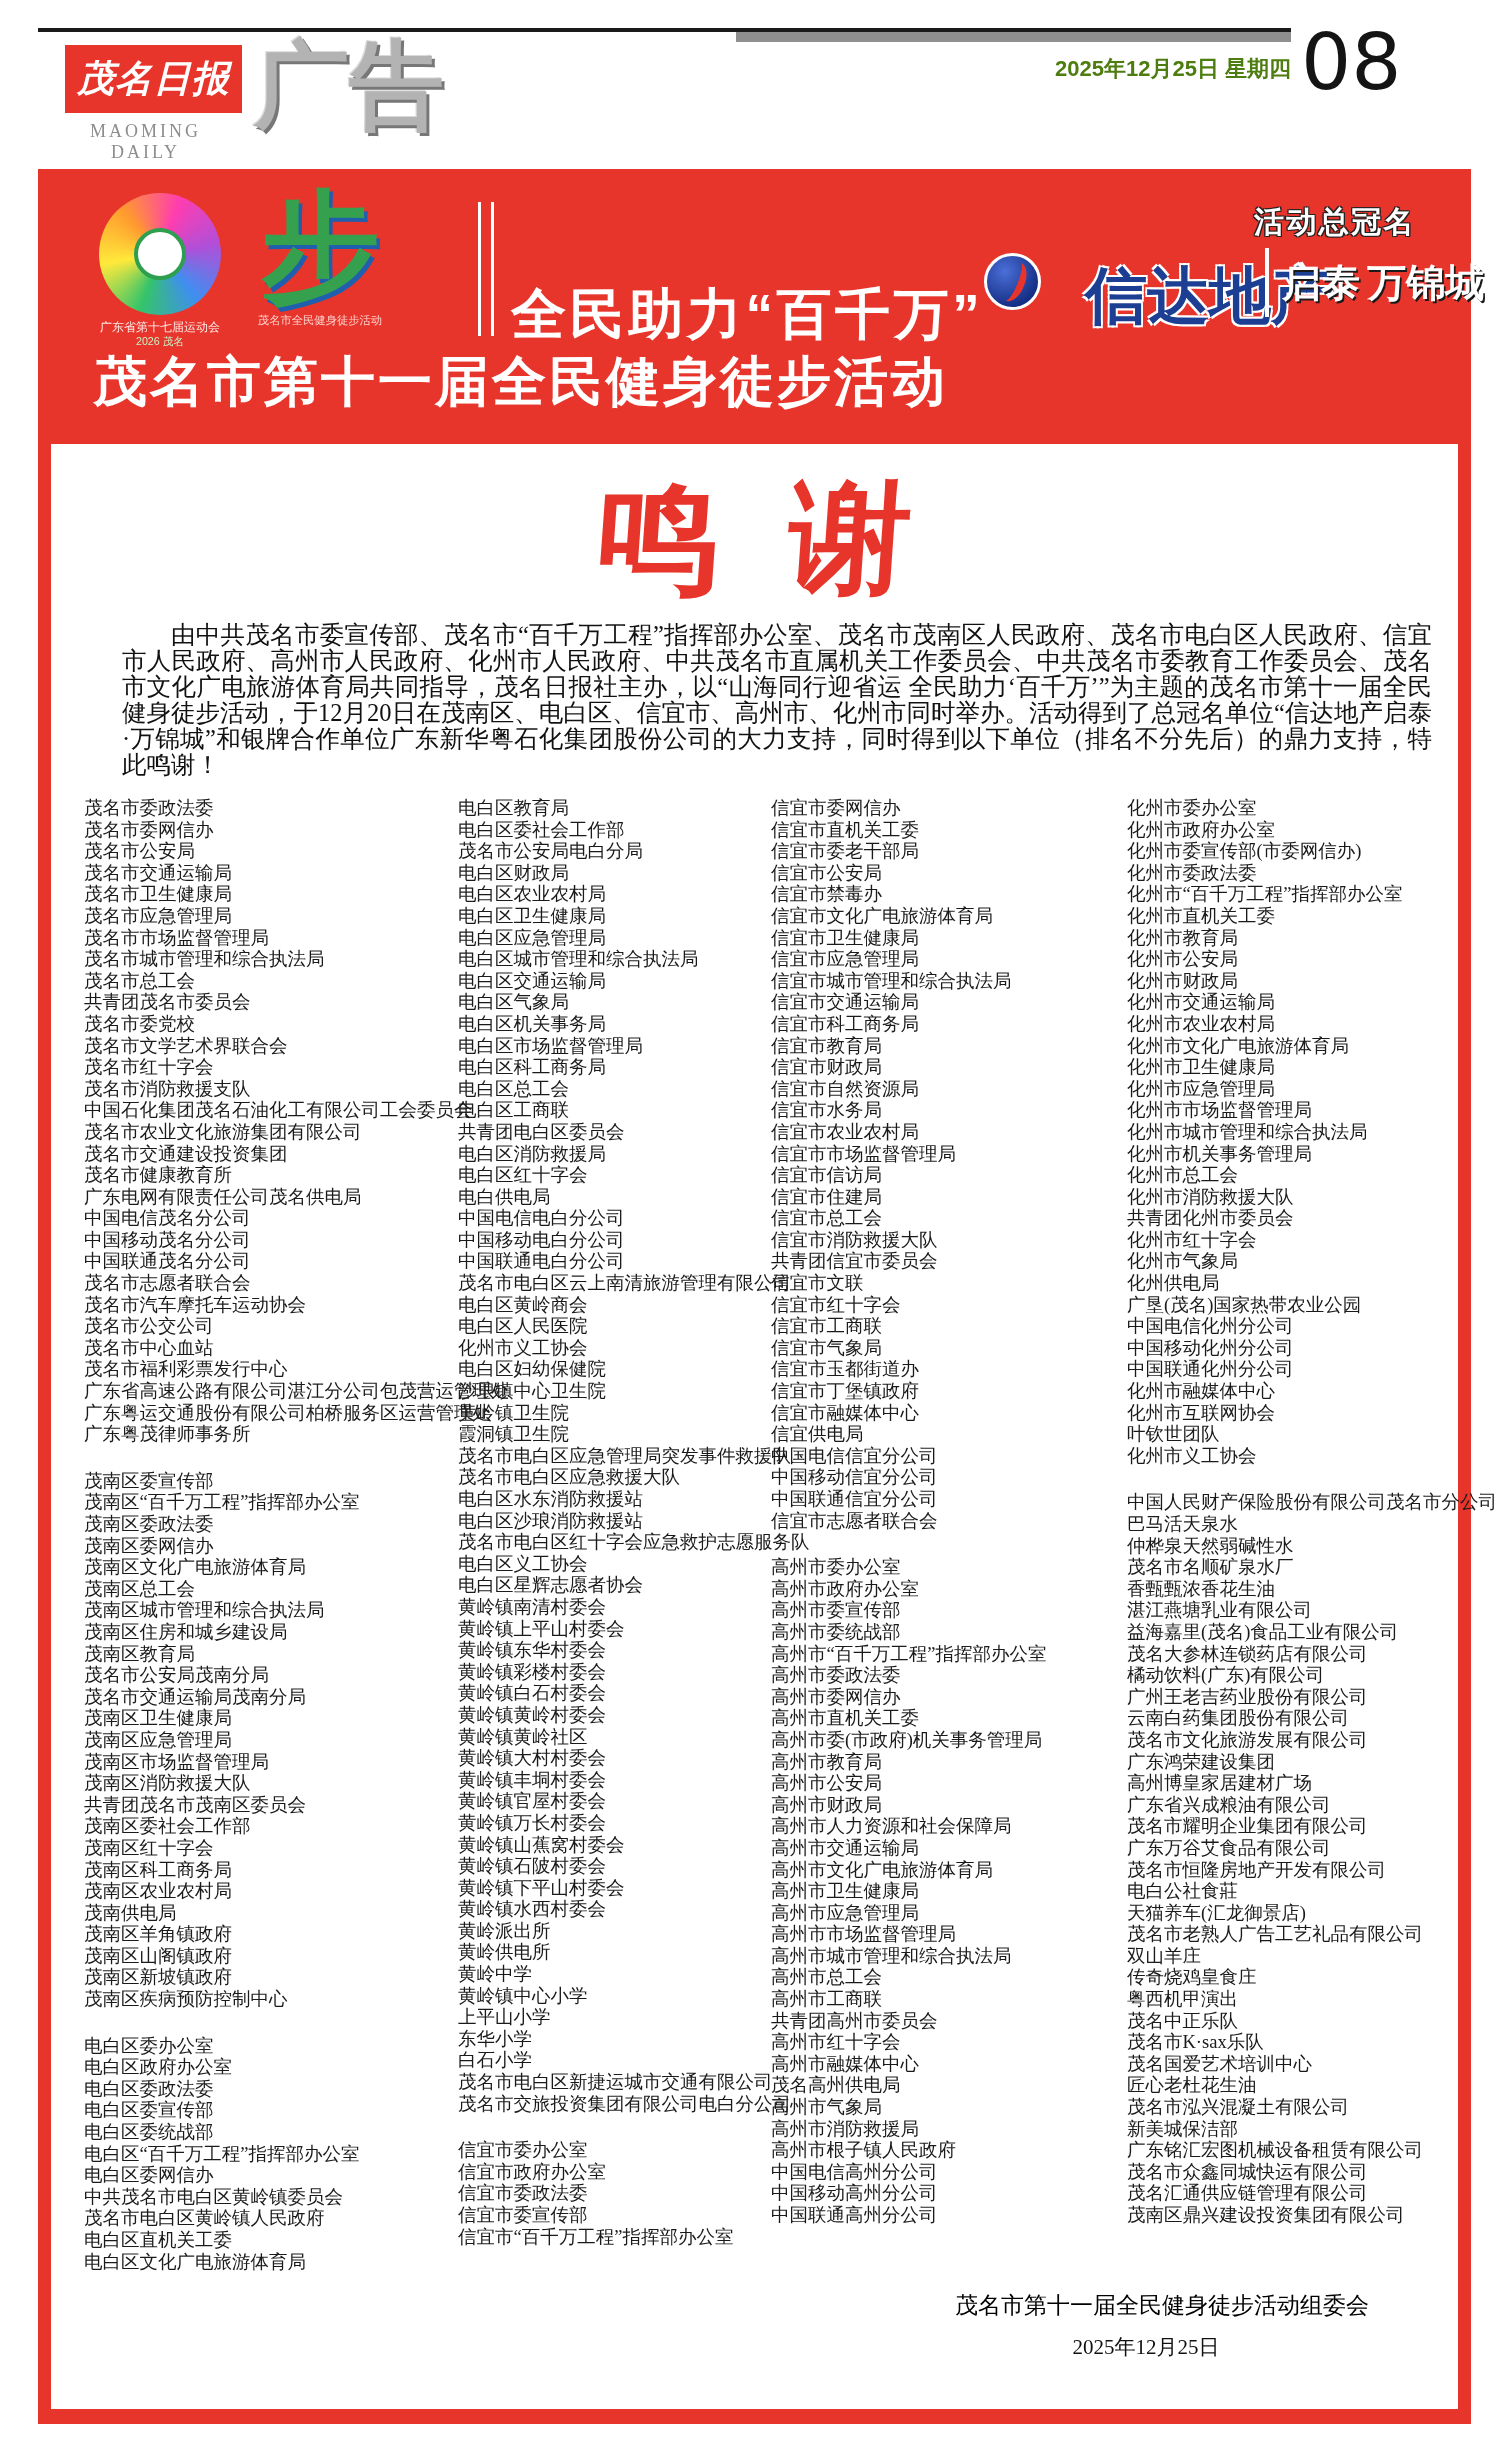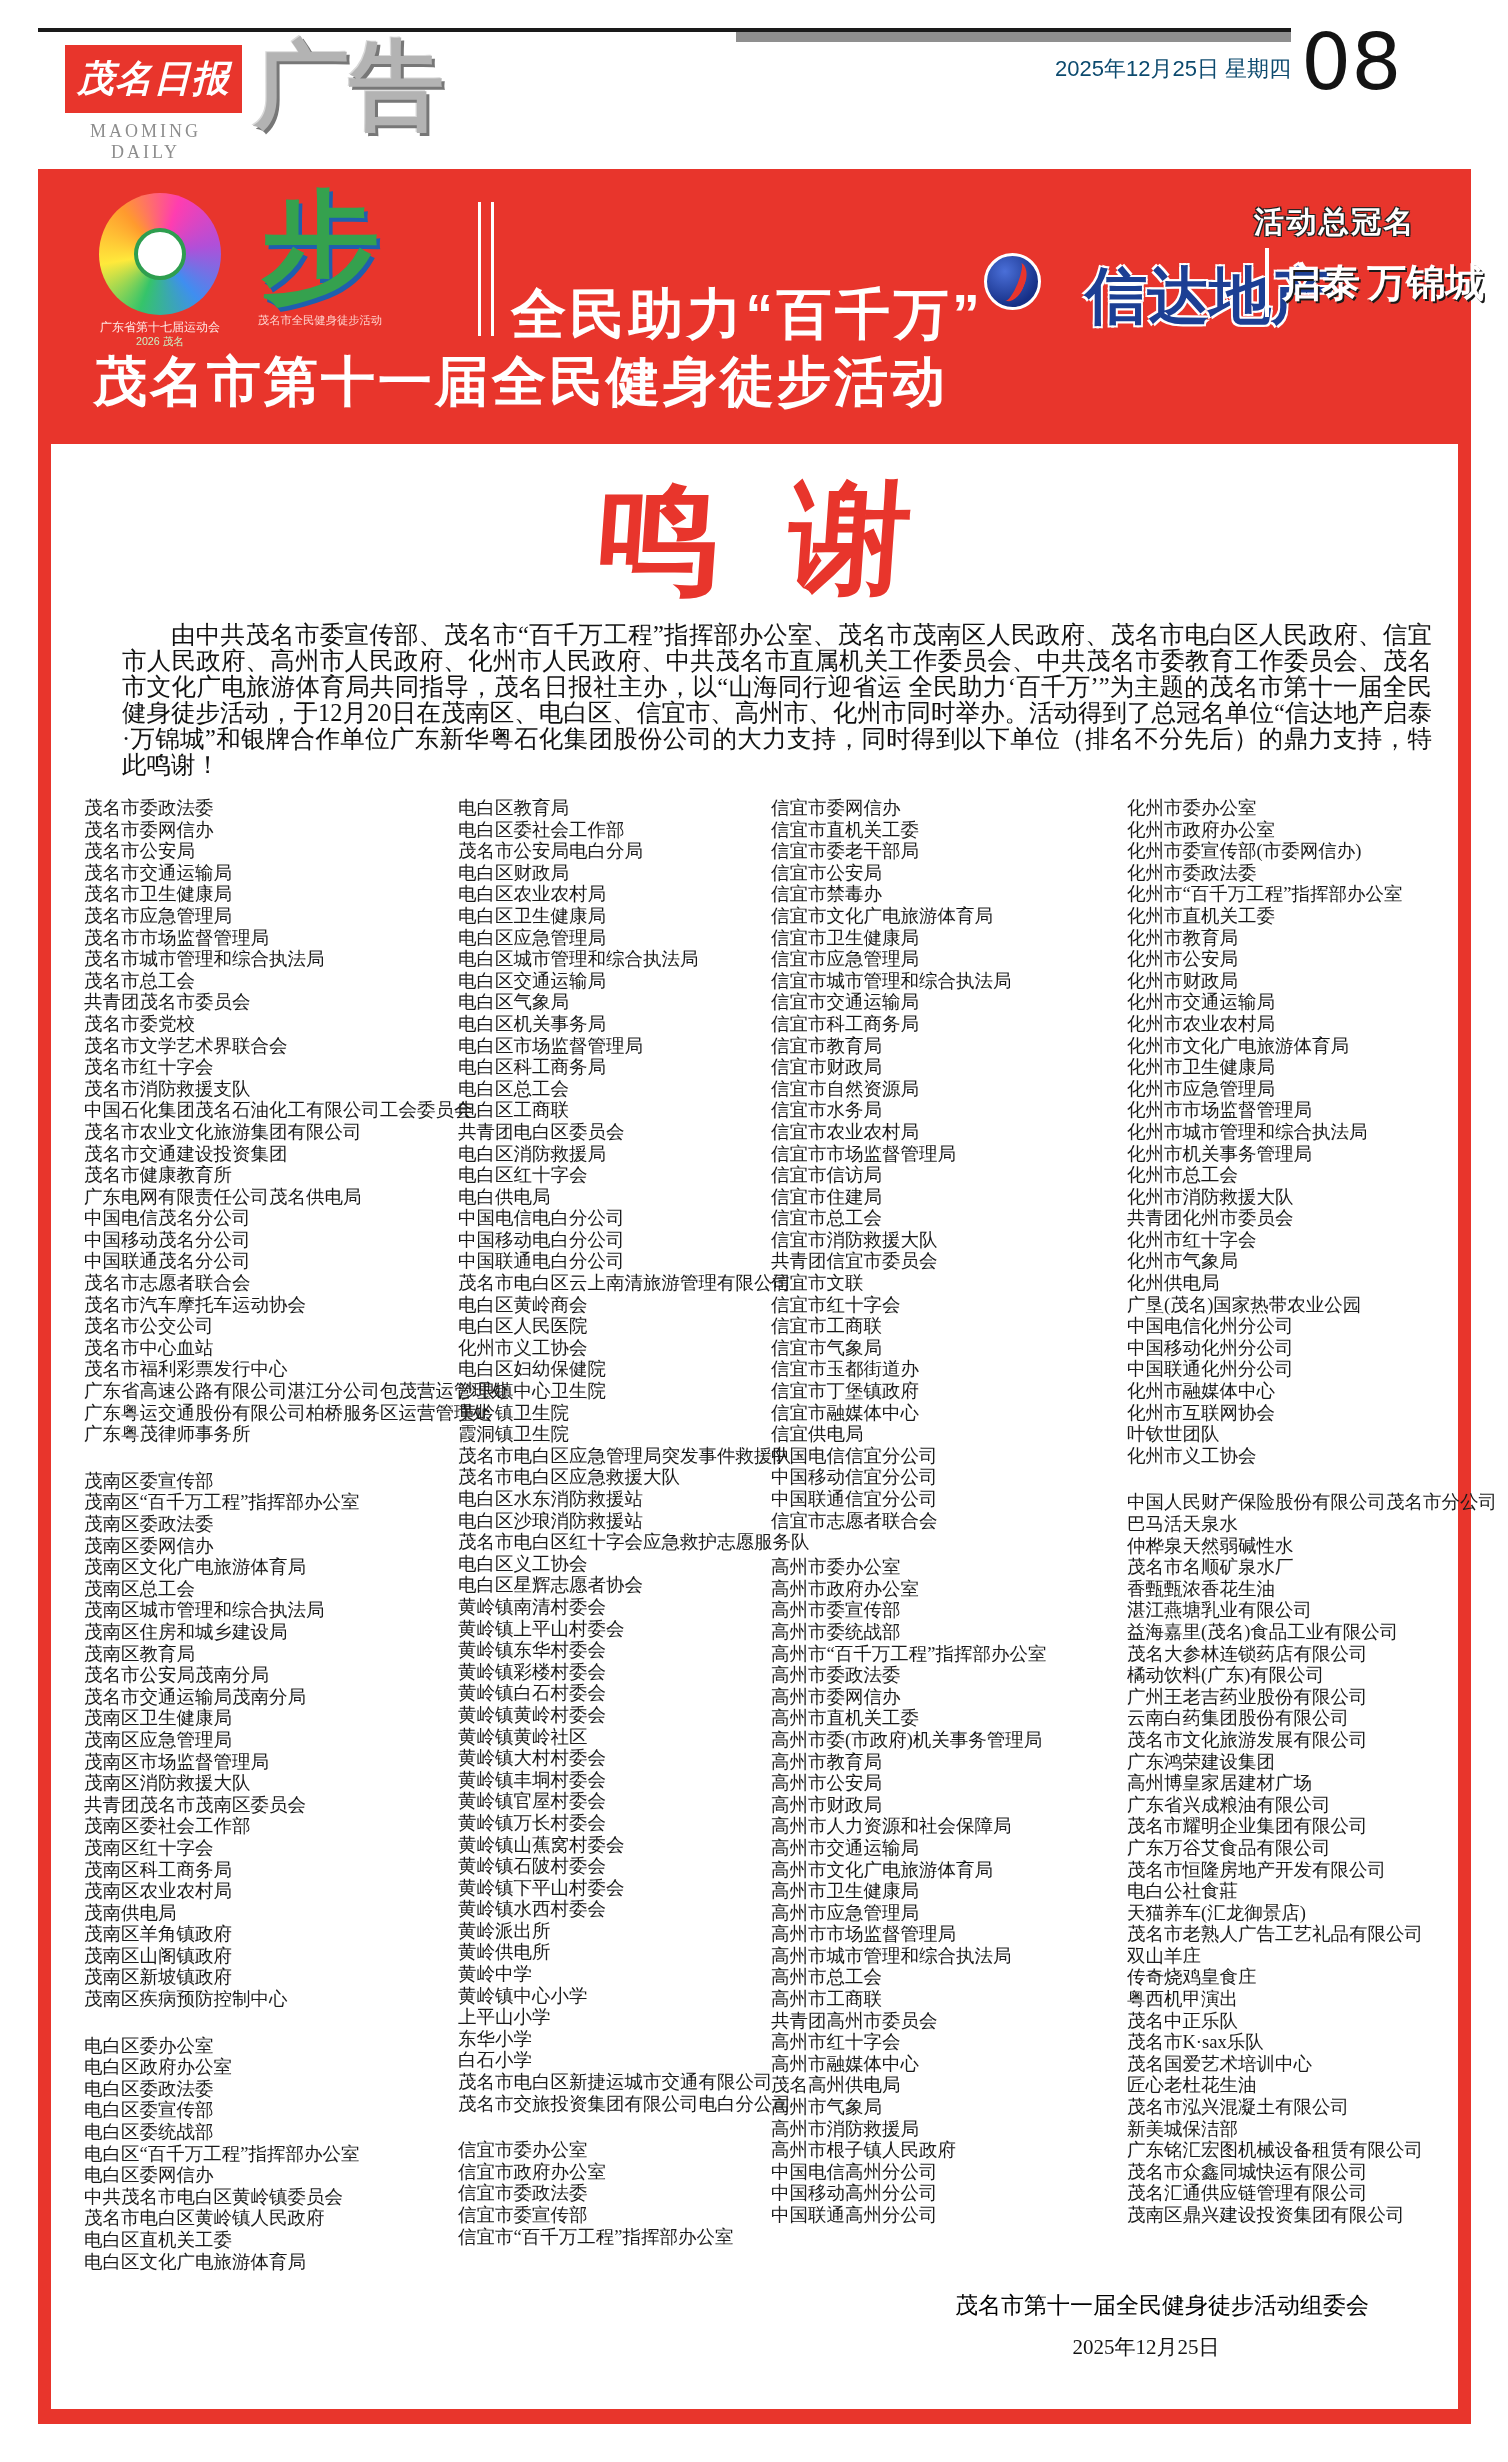--- a/index.html
+++ b/index.html
@@ -11,21 +11,21 @@
   .top-rule{position:absolute;left:38px;top:28px;width:1253px;height:3.6px;background:#1a1a1a;}
   .gray-bar{position:absolute;left:736px;top:32px;width:555px;height:10px;background:#8f8f8f;}
   .brand-box{position:absolute;left:65px;top:45px;width:177px;height:68px;background:var(--red);
     color:#fff;display:flex;align-items:center;justify-content:center;
     font-family:"DejaVu Serif",serif;font-style:italic;font-weight:bold;font-size:37px;letter-spacing:1.2px;}
   .brand-en{position:absolute;left:57px;top:121px;width:177px;text-align:center;letter-spacing:3px;
     font-size:18px;color:#8d8d8d;font-family:"Liberation Serif",serif;}
   .section-label{position:absolute;left:254px;top:23px;font-size:95px;font-weight:bold;color:#b3b3b3;
     text-shadow:3px 3px 0.6px #777, -1.2px -1.2px 0 #d9d9d9;font-family:"Liberation Sans",sans-serif;}
   .issue-date{position:absolute;left:985px;top:54px;width:306px;text-align:right;font-size:22px;
-    font-weight:400;color:#0c4a6e;font-family:"Liberation Sans",sans-serif;}
+    font-weight:700;color:#4d7c0f;font-family:"Liberation Sans",sans-serif;}
   .page-num{position:absolute;left:1301px;top:15.5px;font-size:79px;font-weight:400;color:#141414;
     font-family:"DejaVu Sans",sans-serif;}
 
   
   .frame{position:absolute;left:38px;top:169px;width:1433px;height:2255px;box-sizing:border-box;
     border-left:13px solid var(--red);border-right:13px solid var(--red);border-bottom:15.5px solid var(--red);
     background:#fff;}
 
   
   .banner{position:absolute;left:38px;top:169px;width:1433px;height:275px;background:var(--red);color:#fff;}

